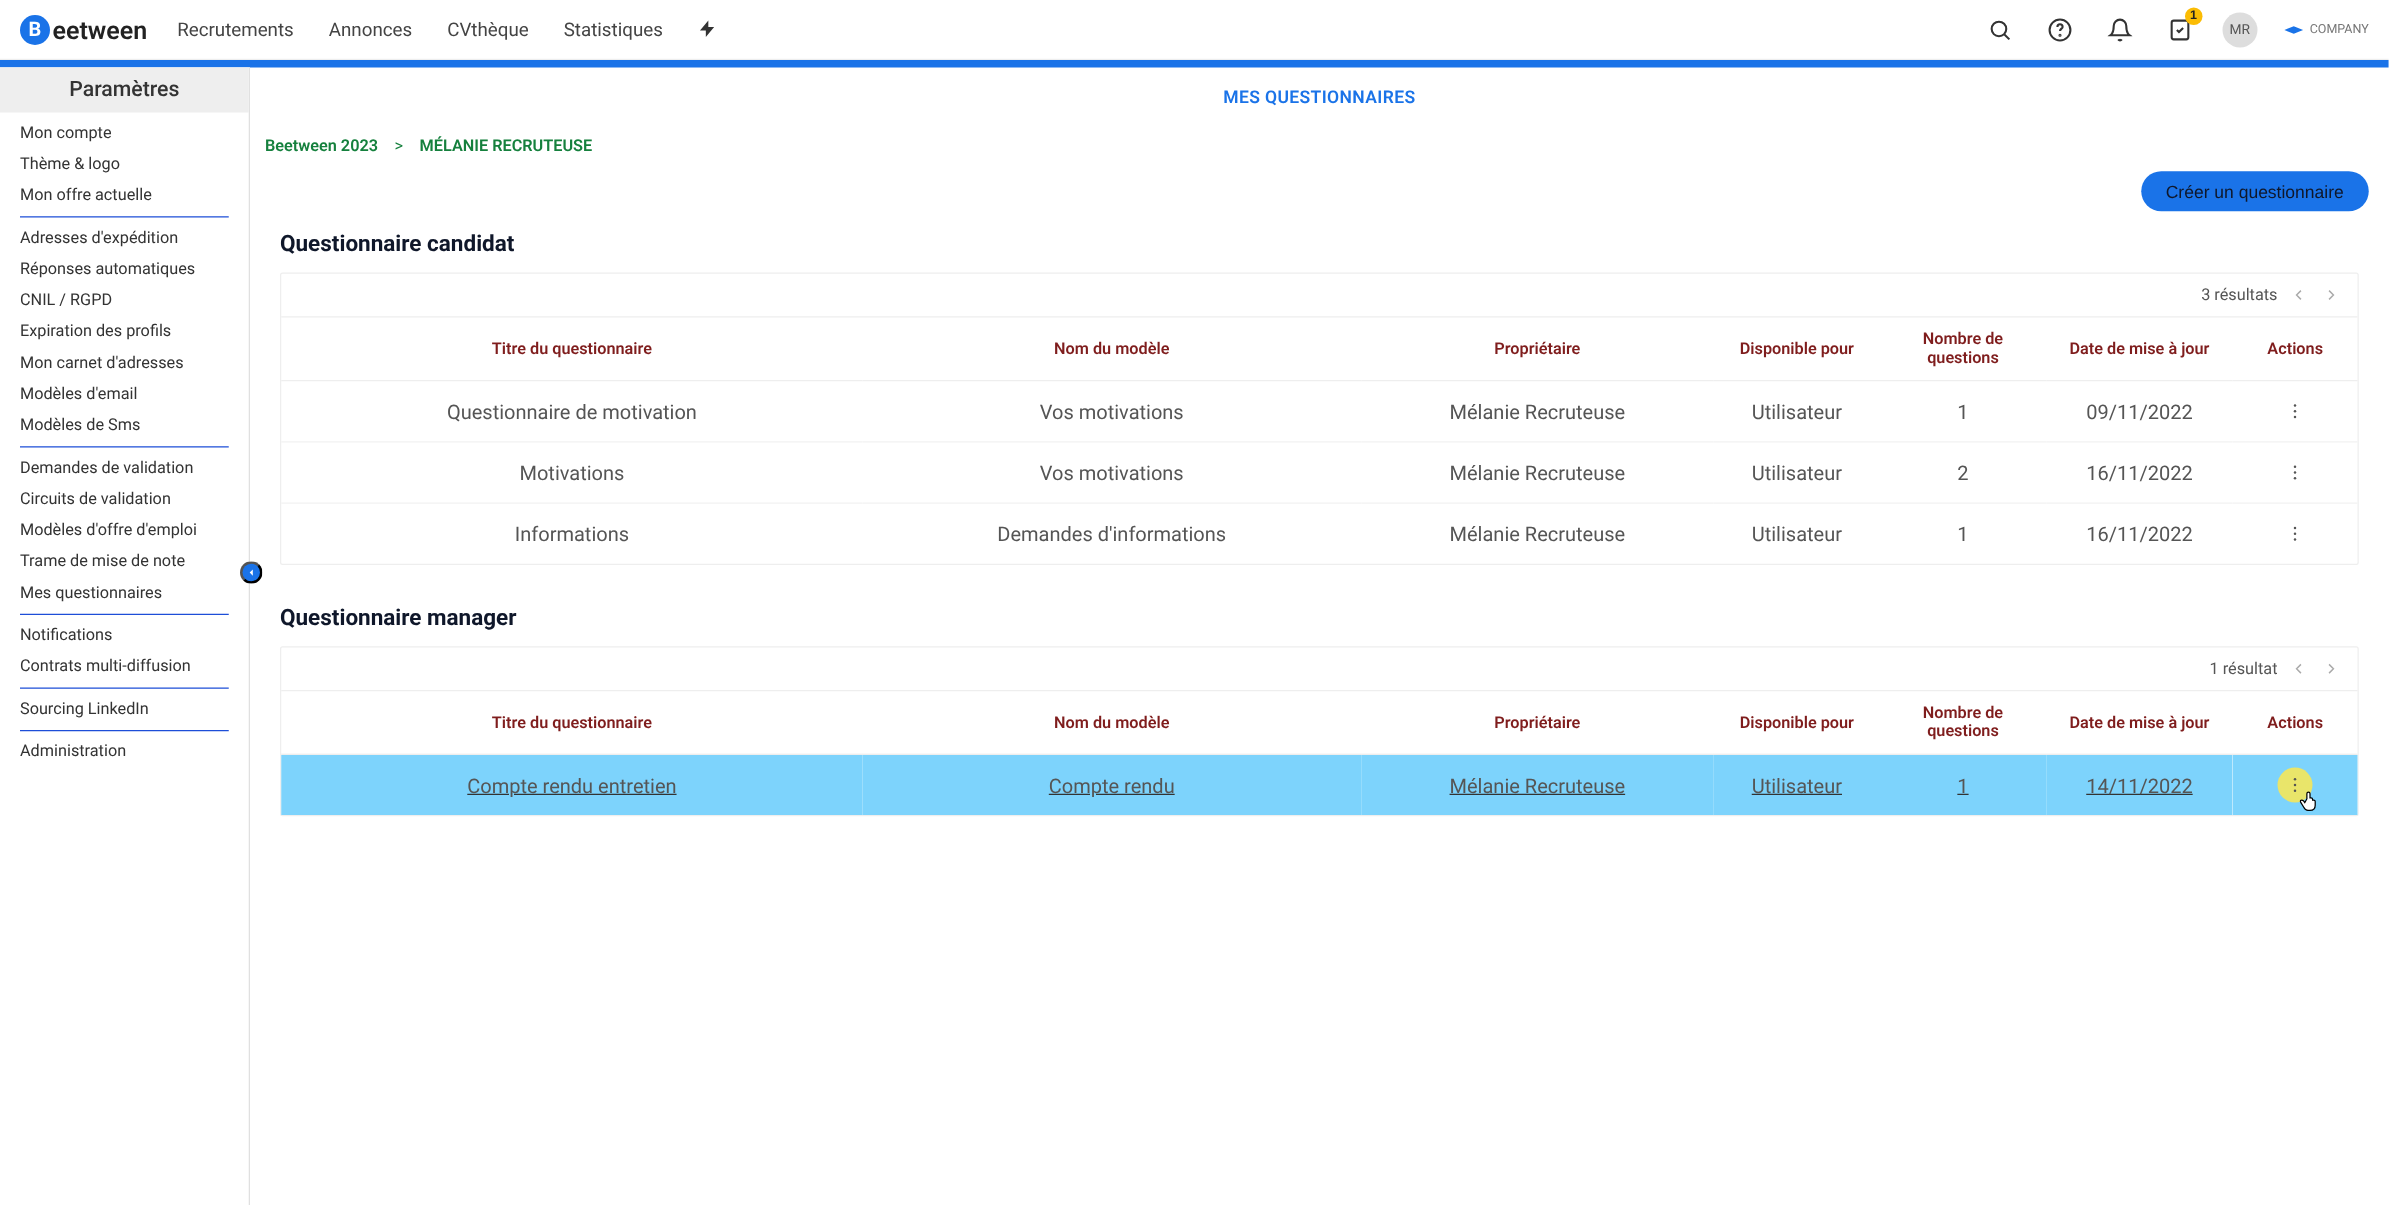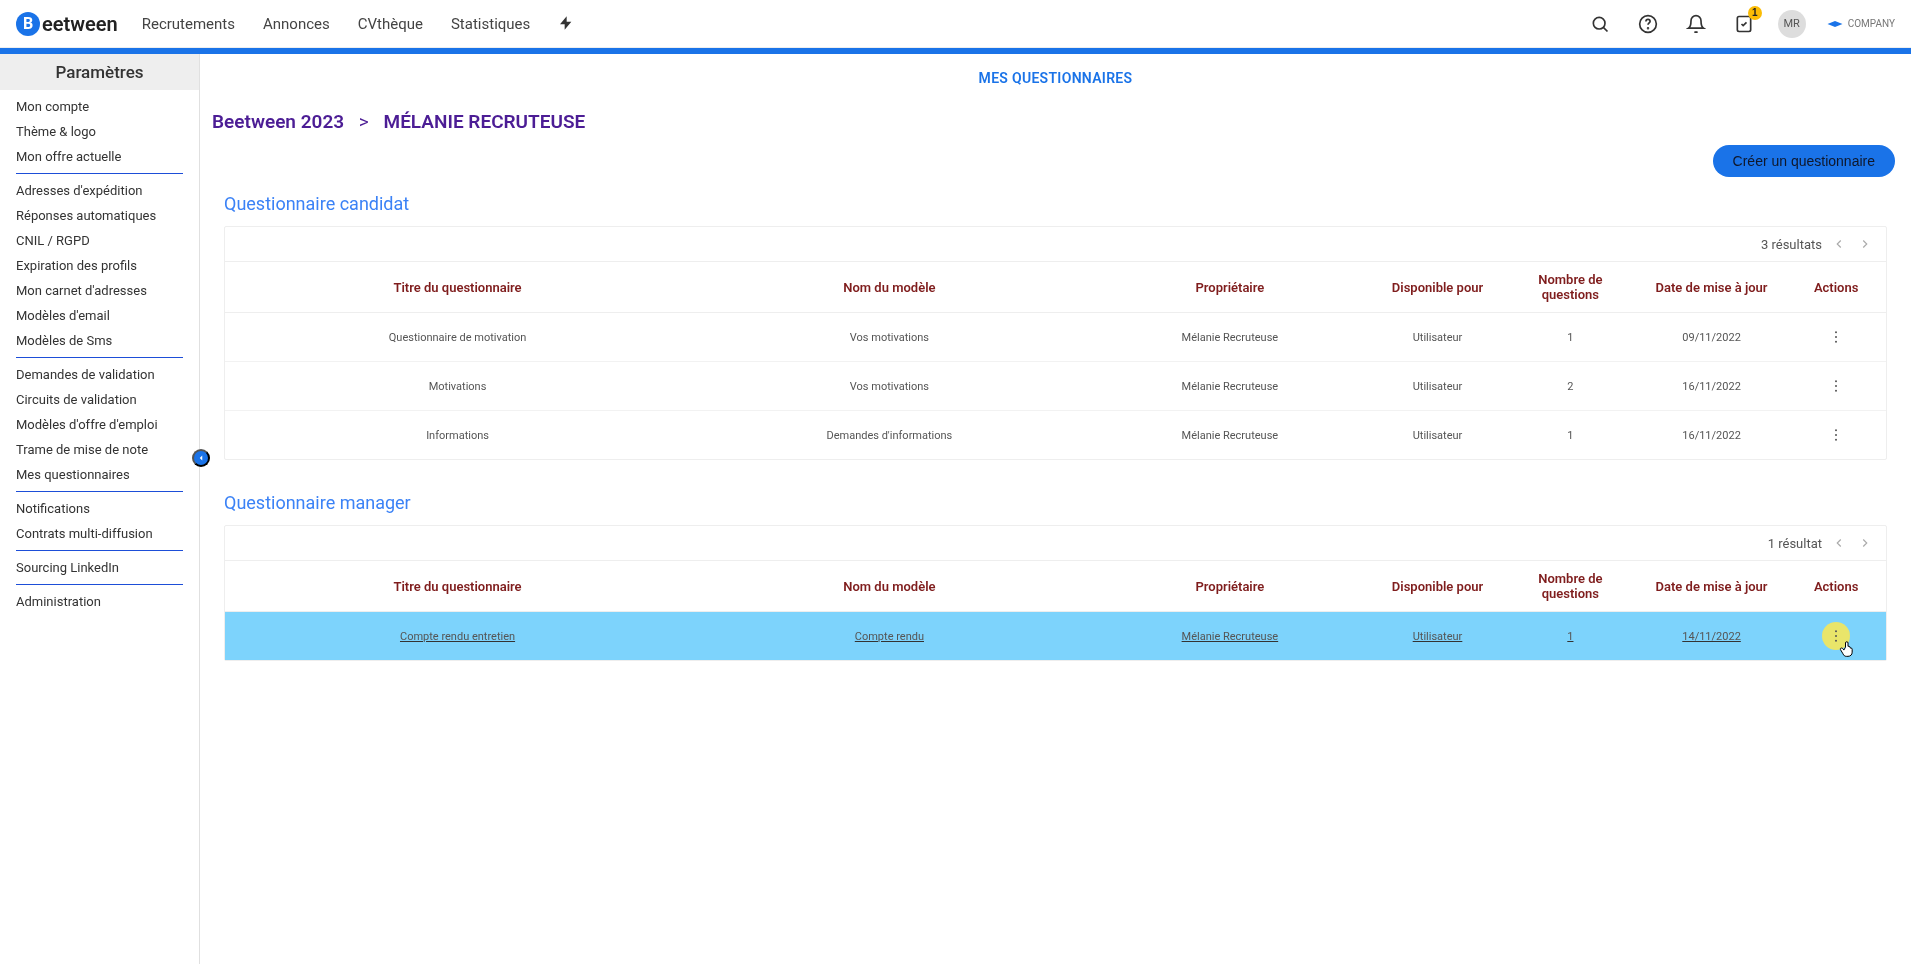--- a/index.html
+++ b/index.html
@@ -21,32 +21,32 @@
 .sidebar { width: 200px; background: #fff; border-right: 1px solid #e0e0e0; min-height: calc(100vh - 54px); flex-shrink: 0; }
 .sidebar-title { background: #eee; padding: 8px 16px; font-size: 17px; font-weight: 500; text-align: center; }
 .sidebar-group { padding: 4px 0; margin: 0 16px; border-bottom: 1px solid #1d4ed8; }
 .sidebar-group:last-child { border-bottom: none; }
 .sidebar-item { padding: 5px 0; font-size: 13px; color: #333; cursor: pointer; }
 .sidebar-collapse { position: absolute; left: 192px; top: 395px; width: 18px; height: 18px; border-radius: 50%; background: #1a73e8; display: flex; align-items: center; justify-content: center; cursor: pointer; }
 .sidebar-collapse svg { width: 10px; height: 10px; }
 .main { flex: 1; padding: 0 0 20px 0; }
 .main-tabs { text-align: center; padding: 16px 0 8px 0; }
 .main-tab { color: #1a73e8; font-weight: 600; font-size: 14px; letter-spacing: 0.3px; border-bottom: none; padding-bottom: 4px; cursor: pointer; }
-.breadcrumb { padding: 16px 0 0 12px; font-size: 19px; font-weight: 600; color: #4c1d95; }
+.breadcrumb { padding: 16px 0 0 12px; font-size: 13px; font-weight: 600; color: #15803d; }
 .breadcrumb .sep { margin: 0 10px; font-weight: normal; }
 .create-btn-row { display: flex; justify-content: flex-end; padding: 12px 16px 8px 0; }
 .create-btn { background: #1a73e8; color: #0f172a; border: none; border-radius: 20px; padding: 8px 20px; font-size: 14px; font-weight: 500; cursor: pointer; }
 .section { padding: 8px 24px 24px 24px; }
-.section-title { font-size: 18px; font-weight: 400; color: #3b82f6; margin-bottom: 12px; }
+.section-title { font-size: 18px; font-weight: 700; color: #0f172a; margin-bottom: 12px; }
 .table-card { border: 1px solid #eee; border-radius: 2px; background: #fff; }
 .table-top { display: flex; justify-content: flex-end; align-items: center; gap: 8px; padding: 8px 12px; font-size: 13px; color: #555; border-bottom: 1px solid #eee; }
 .pager-btn { background: none; border: none; cursor: pointer; padding: 2px; color: #aaa; }
 .tbl { width: 100%; border-collapse: collapse; }
 .tbl th { font-size: 13px; font-weight: 600; color: #7f1d1d; padding: 10px 8px; text-align: center; border-bottom: 1px solid #eee; }
-.tbl td { font-size: 11px; color: #555; padding: 12px 8px; text-align: center; border-bottom: 1px solid #f2f2f2; }
+.tbl td { font-size: 16px; color: #555; padding: 12px 8px; text-align: center; border-bottom: 1px solid #f2f2f2; }
 .tbl tr:last-child td { border-bottom: none; }
 .tbl tbody tr.highlighted { background: #7dd3fc; text-decoration: underline; }
 .actions-cell { position: relative; }
 .more-btn { background: none; border: none; cursor: pointer; padding: 4px; color: #555; font-size: 16px; }
 .highlight-circle { position: absolute; width: 28px; height: 28px; background: rgba(251, 232, 80, 0.85); border-radius: 50%; top: 50%; left: 50%; transform: translate(-50%, -50%); z-index: 1; }
 .cursor-hand { position: absolute; width: 20px; height: 20px; top: 55%; left: 52%; z-index: 2; }
 .col-title { width: 28%; }
 .col-model { width: 24%; }
 .col-owner { width: 17%; }
 .col-avail { width: 8%; }

